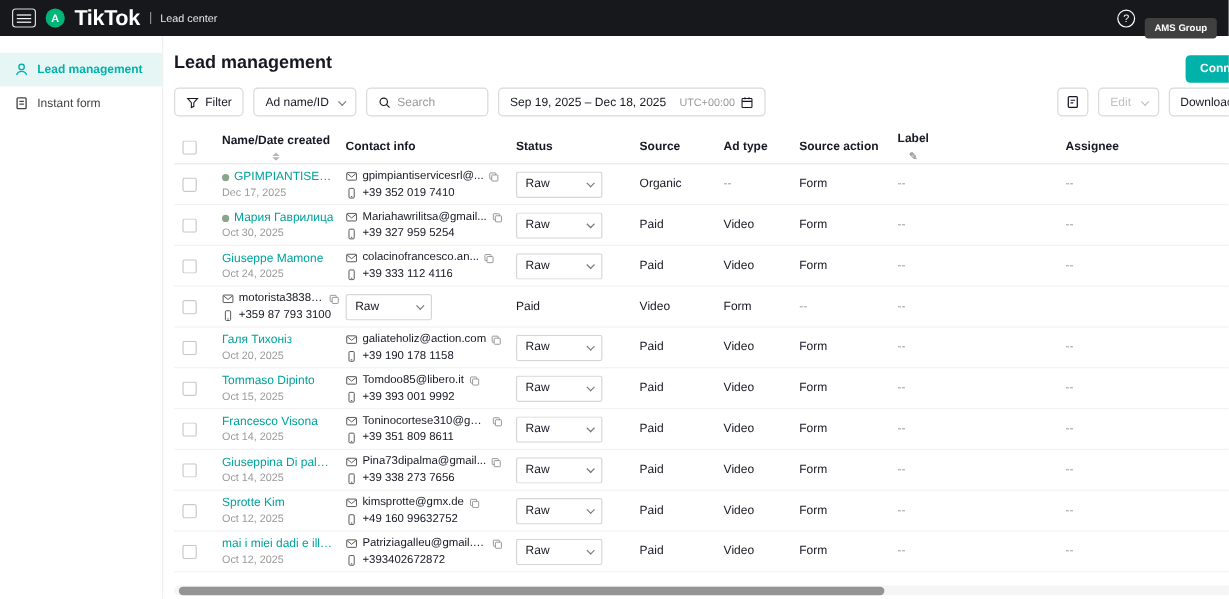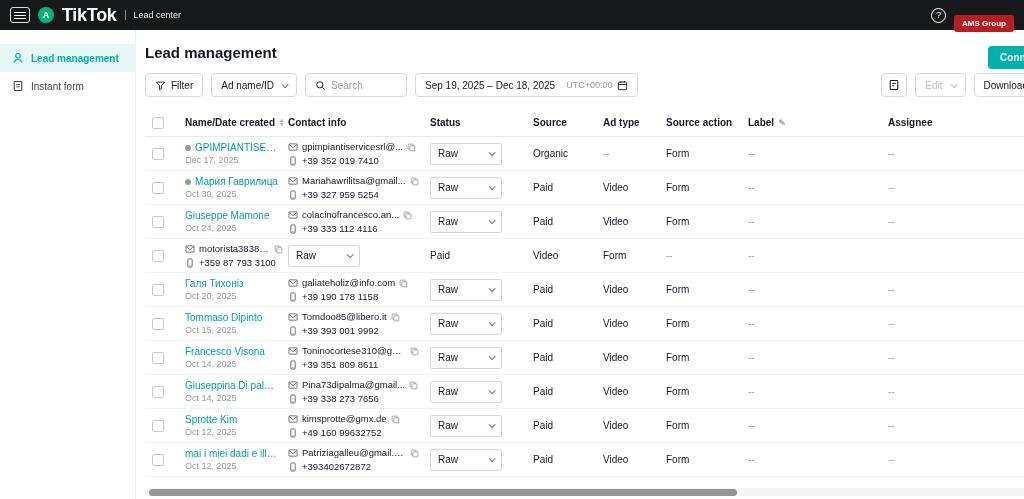--- a/index.html
+++ b/index.html
@@ -27,21 +27,21 @@
     display: flex; align-items: center; justify-content: center;
   }
   .brand { font-size: 18px; font-weight: bold; letter-spacing: -.3px; }
   .brand-divider { width: 1px; height: 10px; background: rgba(255,255,255,.5); }
   .product { font-size: 9px; color: #e8e8e8; }
   .help {
     width: 15px; height: 15px; border: 1px solid #fff; border-radius: 50%;
     font-size: 9px; display: flex; align-items: center; justify-content: center; cursor: pointer;
   }
   .org-btn {
-    background: #b91c1c; color: #fff; border: none; border-radius: 3px;
+    background: #404040; color: #fff; border: none; border-radius: 3px;
     font-size: 8px; font-weight: bold; padding: 4px 8px; cursor: pointer;
     font-family: inherit;
     margin-top: 16px;
   }
   
   .app { display: flex; height: 469px; }
   .sidebar { width: 136px; border-right: 1px solid #f0f0f0; padding-top: 14px; flex: none; }
   .side-item {
     height: 28px; display: flex; align-items: center; gap: 7px;
     padding: 0 12px; font-size: 10px; color: #444; cursor: pointer;
@@ -90,21 +90,21 @@
     width: 1018px; align-items: center;
   }
   .thead { height: 28px; border-bottom: 1px solid #e8e8e8; font-weight: bold; font-size: 10px; }
   .trow { height: 34px; border-bottom: 1px solid #f2f2f2; }
   .cell { padding-left: 5px; overflow: hidden; white-space: nowrap; font-size: 10px; }
   .c-check { padding-left: 7px; }
   .checkbox {
     width: 12px; height: 12px; border: 1px solid #c9c9c9; border-radius: 2px;
     display: inline-block; background: #fff; cursor: pointer; vertical-align: middle;
   }
-  .hcell-inner { display: inline-flex; align-items: center; gap: 4px; }
+  .hcell-inner { display: inline-flex; align-items: center; gap: 4px; flex-direction: column; }
   .sort-icon { display: inline-flex; flex-direction: column; gap: 1px; }
   .sort-icon b { width: 0; height: 0; border-left: 3px solid transparent; border-right: 3px solid transparent; }
   .sort-icon .up { border-bottom: 3.5px solid #b5b5b5; }
   .sort-icon .dn { border-top: 3.5px solid #b5b5b5; }
   .pencil { font-size: 9px; color: #666; cursor: pointer; }
   .name-line { display: flex; align-items: center; gap: 4px; }
   .dot { width: 6px; height: 6px; border-radius: 50%; background: #8aa68a; flex: none; }
   .lead-name {
     color: #00a29b; cursor: pointer; text-decoration: none;
     overflow: hidden; text-overflow: ellipsis; white-space: nowrap; max-width: 92px; display: inline-block;
@@ -466,21 +466,21 @@
       <div class="date">Oct 20, 2025</div>
     </div>
     <div class="cell">
       <div class="contact-line">
         <span class="cicon">
           <svg viewBox="0 0 16 16" width="10" height="10">
                     <rect x="1.5" y="3" width="13" height="10" rx="1" fill="none" stroke="currentColor" stroke-width="1.3"></rect>
                     <path d="M2 4l6 5 6-5" fill="none" stroke="currentColor" stroke-width="1.3"></path>
                   </svg>
         </span>
-        <span class="ctext">galiateholiz@info.com</span>
+        <span class="ctext">galiateholiz@action.com</span>
         <span class="copy">
           <svg viewBox="0 0 16 16" width="9" height="9">
                     <rect x="5" y="5" width="9" height="9" rx="1" fill="none" stroke="currentColor" stroke-width="1.3"></rect>
                     <path d="M11 5V3a1 1 0 0 0-1-1H3a1 1 0 0 0-1 1v7a1 1 0 0 0 1 1h2" fill="none" stroke="currentColor" stroke-width="1.3"></path>
                   </svg>
         </span>
       </div>
       <div class="contact-line">
         <span class="cicon">
           <svg viewBox="0 0 16 16" width="10" height="10">

